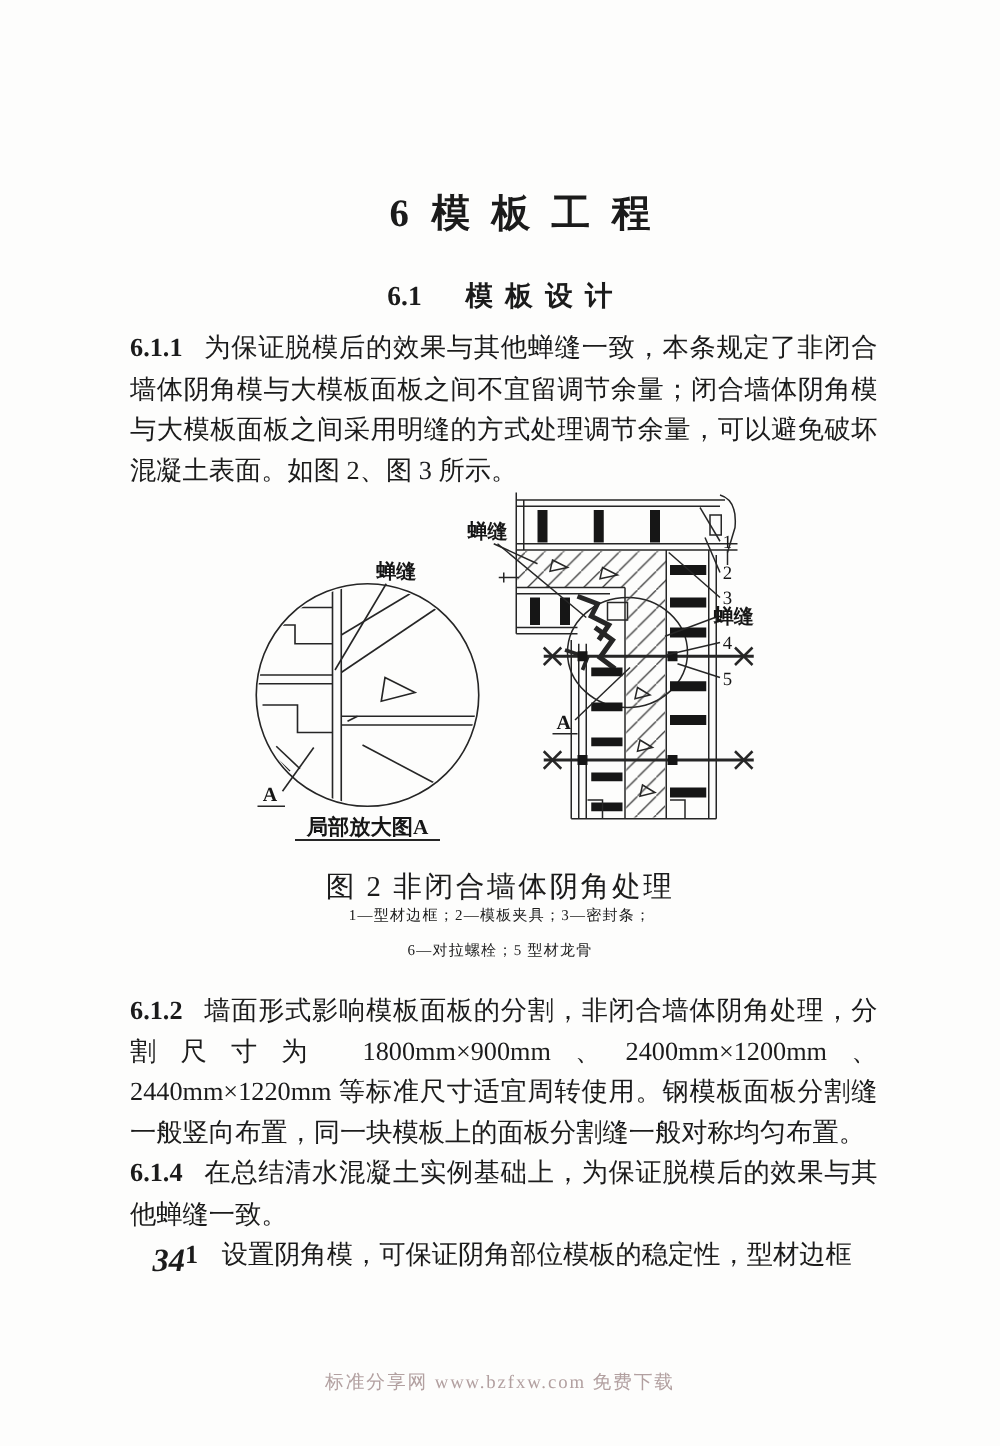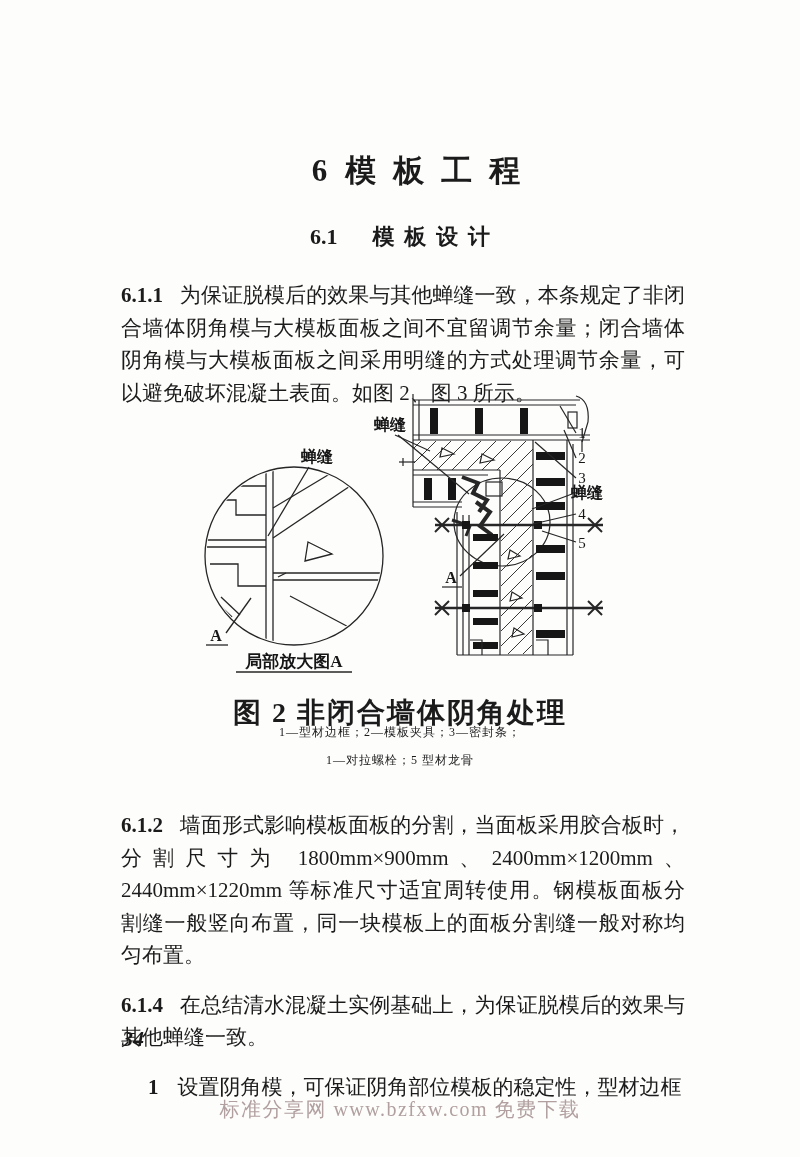--- a/index.html
+++ b/index.html
@@ -24,46 +24,46 @@
   }
   .section-heading .num{margin-right:24px;}
   .section-heading .txt{letter-spacing:0.45em;margin-right:-0.45em;margin-left:11px;}
   .flow{
     position:absolute;left:104px;width:598px;
     font-size:21px;line-height:32.5px;text-align:justify;
     text-justify:inter-ideograph;
   }
   .flow-1{top:262px;}
   .flow-2{top:792px;}
-  p.clause{margin:17px;padding:0;}
+  p.clause{margin:0;padding:0;}
   .clause-num{font-weight:bold;margin-right:0.8em;white-space:nowrap;}
   p.list-line{margin:0;padding-left:44px;}
   p.list-line .clause-num{margin-right:0.9em;}
   .figure-wrap{
     position:absolute;left:90px;top:382px;width:620px;height:316px;
   }
   .figure-wrap svg{display:block;width:620px;height:316px;}
   .figure-wrap svg text{font-family:"Liberation Serif","DejaVu Serif",serif;}
   .fig-caption{
     position:absolute;top:694px;left:0;width:100%;text-align:center;
-    font-size:28px;font-weight:bold;letter-spacing:2px;
+    font-size:23px;font-weight:normal;letter-spacing:2px;
   }
   .fig-legend{
     position:absolute;left:0;width:100%;text-align:center;
     font-size:12px;letter-spacing:1px;
   }
   .fig-legend-1{top:724px;}
   .fig-legend-2{top:752px;}
   .page-number{
-    position:absolute;left:122px;top:1026px;
-    font-size:22px;font-style:italic;font-weight:bold;
+    position:absolute;left:122px;top:994px;
+    font-size:26px;font-style:italic;font-weight:bold;
   }
   .watermark{
     position:absolute;top:1096px;left:0;width:100%;text-align:center;
-    font-size:20px;letter-spacing:1.5px;color:#b2a0a0;
+    font-size:15px;letter-spacing:1.5px;color:#b2a0a0;
     font-family:"Liberation Serif","DejaVu Serif",serif;
   }
 </style>
 </head>
 <body>
 
 <div class="page">
 
   <div class="chapter-title">
     <span class="num">6</span><span class="txt">模板工程</span>
@@ -222,24 +222,24 @@
           <text x="492" y="101">3</text>
           <text x="492" y="137">4</text>
           <text x="492" y="166">5</text>
         </g>
       </g>
     </svg>
   </div>
 
   <div class="fig-caption">图 2  非闭合墙体阴角处理</div>
   <div class="fig-legend fig-legend-1">1—型材边框；2—模板夹具；3—密封条；</div>
-  <div class="fig-legend fig-legend-2">1—对拉螺栓；5 型材龙骨</div>
+  <div class="fig-legend fig-legend-2">6—对拉螺栓；5 型材龙骨</div>
 
   <div class="flow flow-2">
-    <p class="clause"><span class="clause-num">6.1.2</span><span>墙面形式影响模板面板的分割，当面板采用胶合板时，分割尺寸为 1800mm×900mm、2400mm×1200mm、2440mm×1220mm 等标准尺寸适宜周转使用。钢模板面板分割缝一般竖向布置，同一块模板上的面板分割缝一般对称均匀布置。</span></p>
+    <p class="clause"><span class="clause-num">6.1.2</span><span>墙面形式影响模板面板的分割，非闭合墙体阴角处理，分割尺寸为 1800mm×900mm、2400mm×1200mm、2440mm×1220mm 等标准尺寸适宜周转使用。钢模板面板分割缝一般竖向布置，同一块模板上的面板分割缝一般对称均匀布置。</span></p>
     <p class="clause"><span class="clause-num">6.1.4</span><span>在总结清水混凝土实例基础上，为保证脱模后的效果与其他蝉缝一致。</span></p>
     <p class="list-line"><span class="clause-num">1</span><span>设置阴角模，可保证阴角部位模板的稳定性，型材边框</span></p>
   </div>
 
   <div class="page-number">34</div>
   <div class="watermark">标准分享网 www.bzfxw.com 免费下载</div>
 
 </div>
 
 </body></html>

